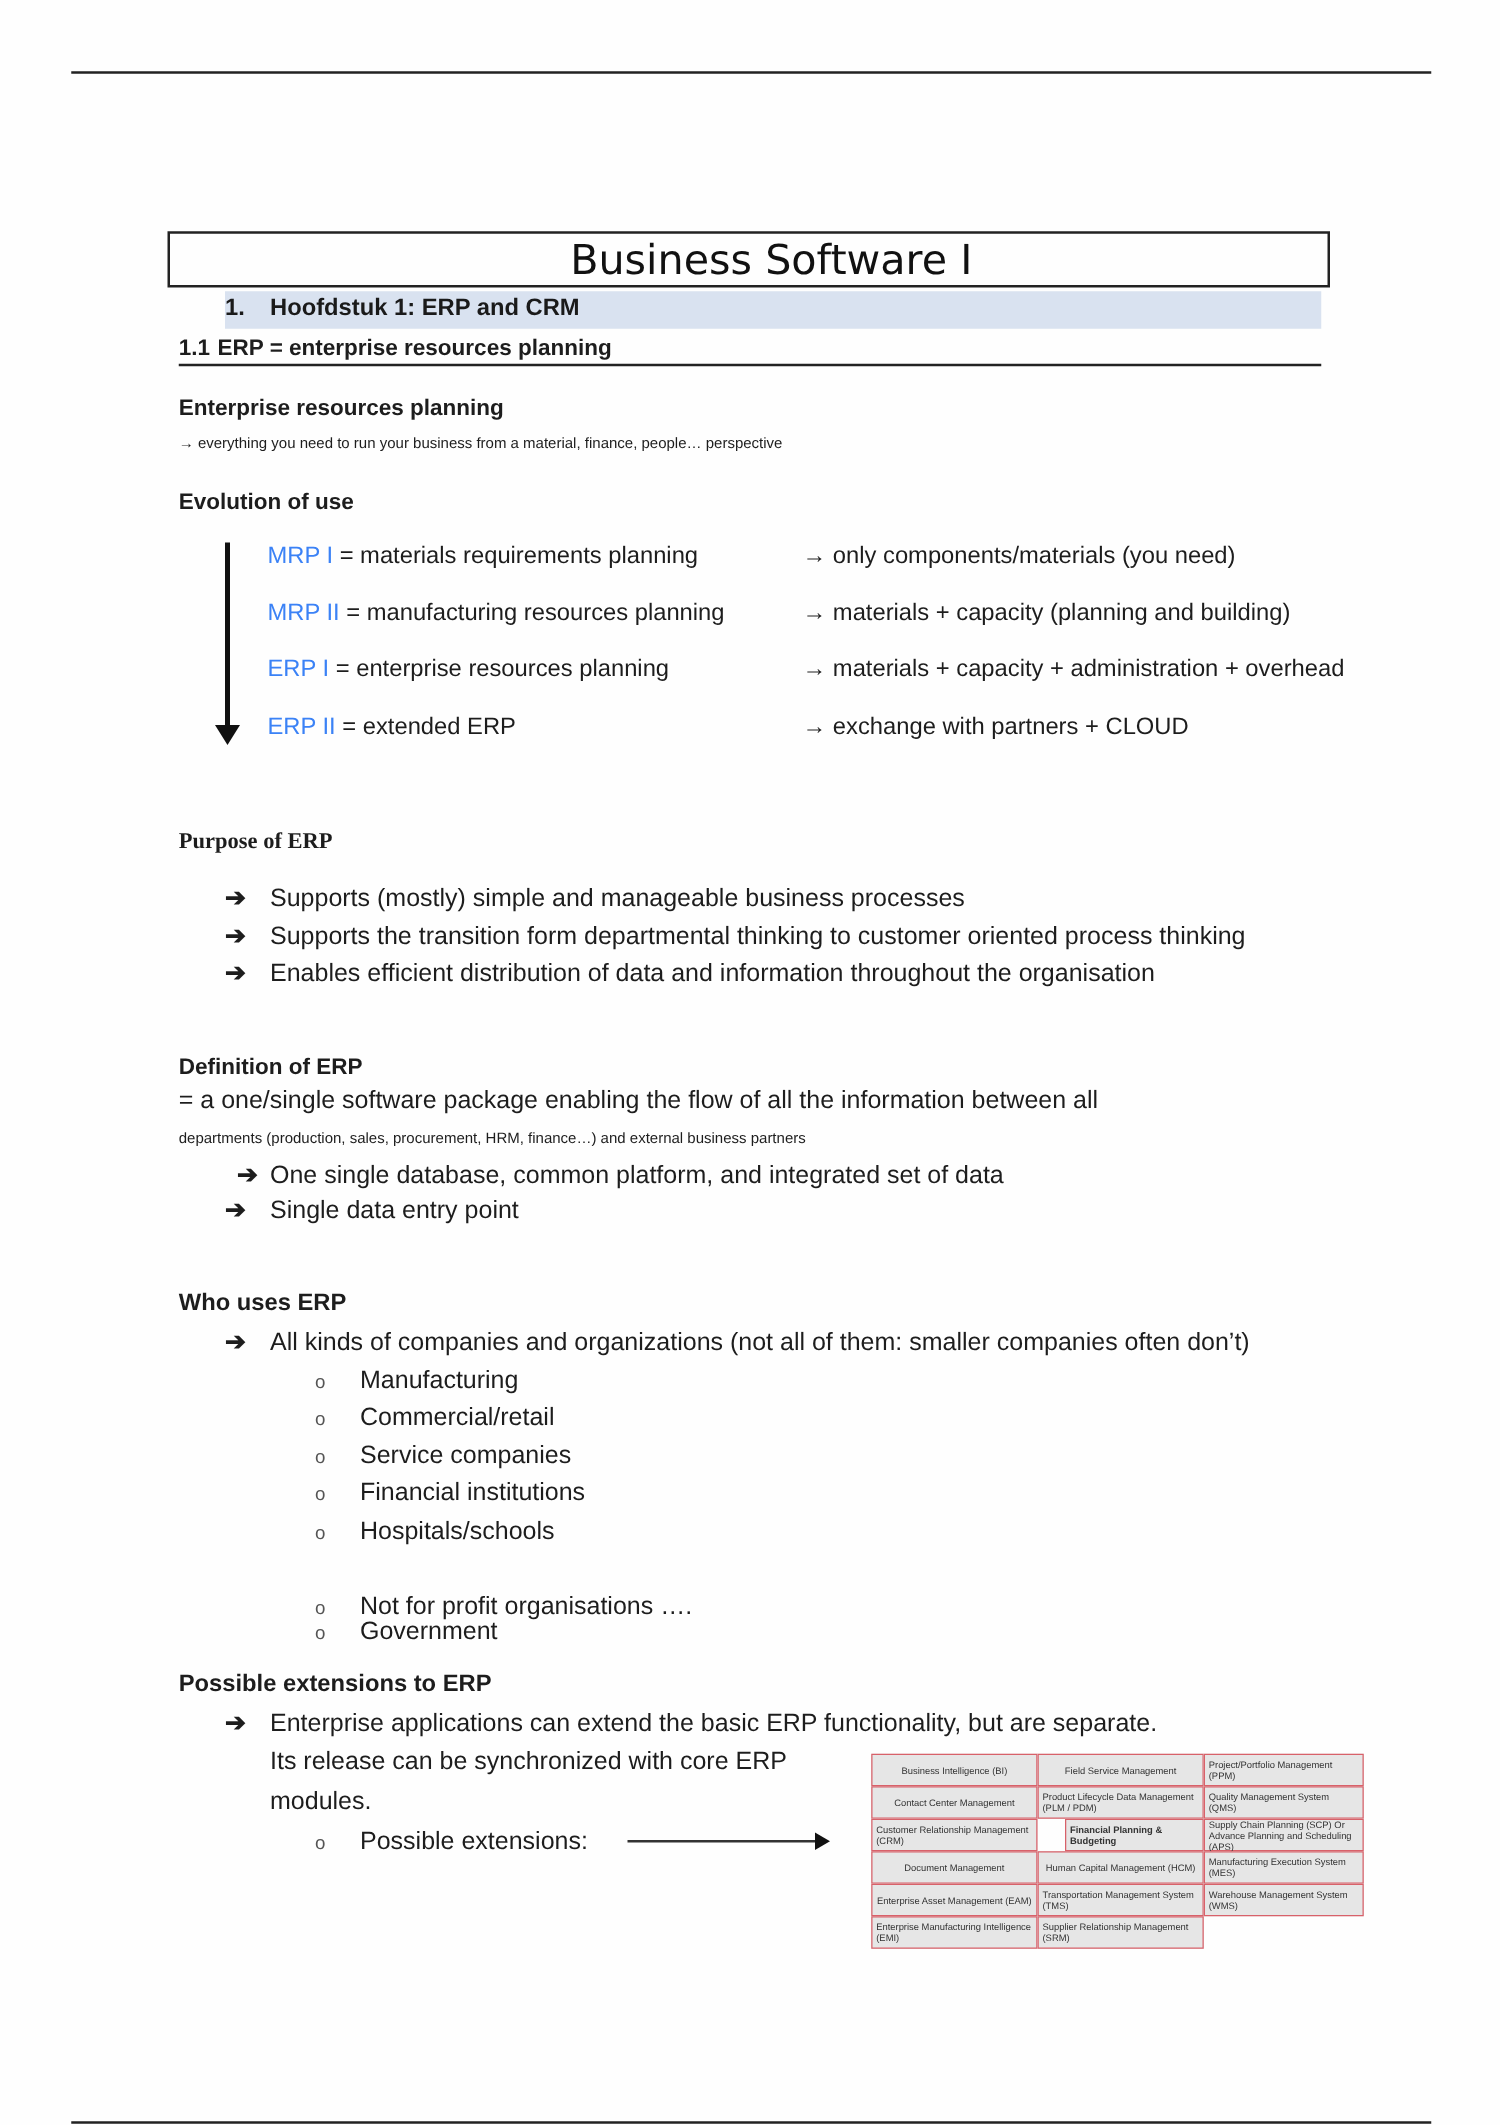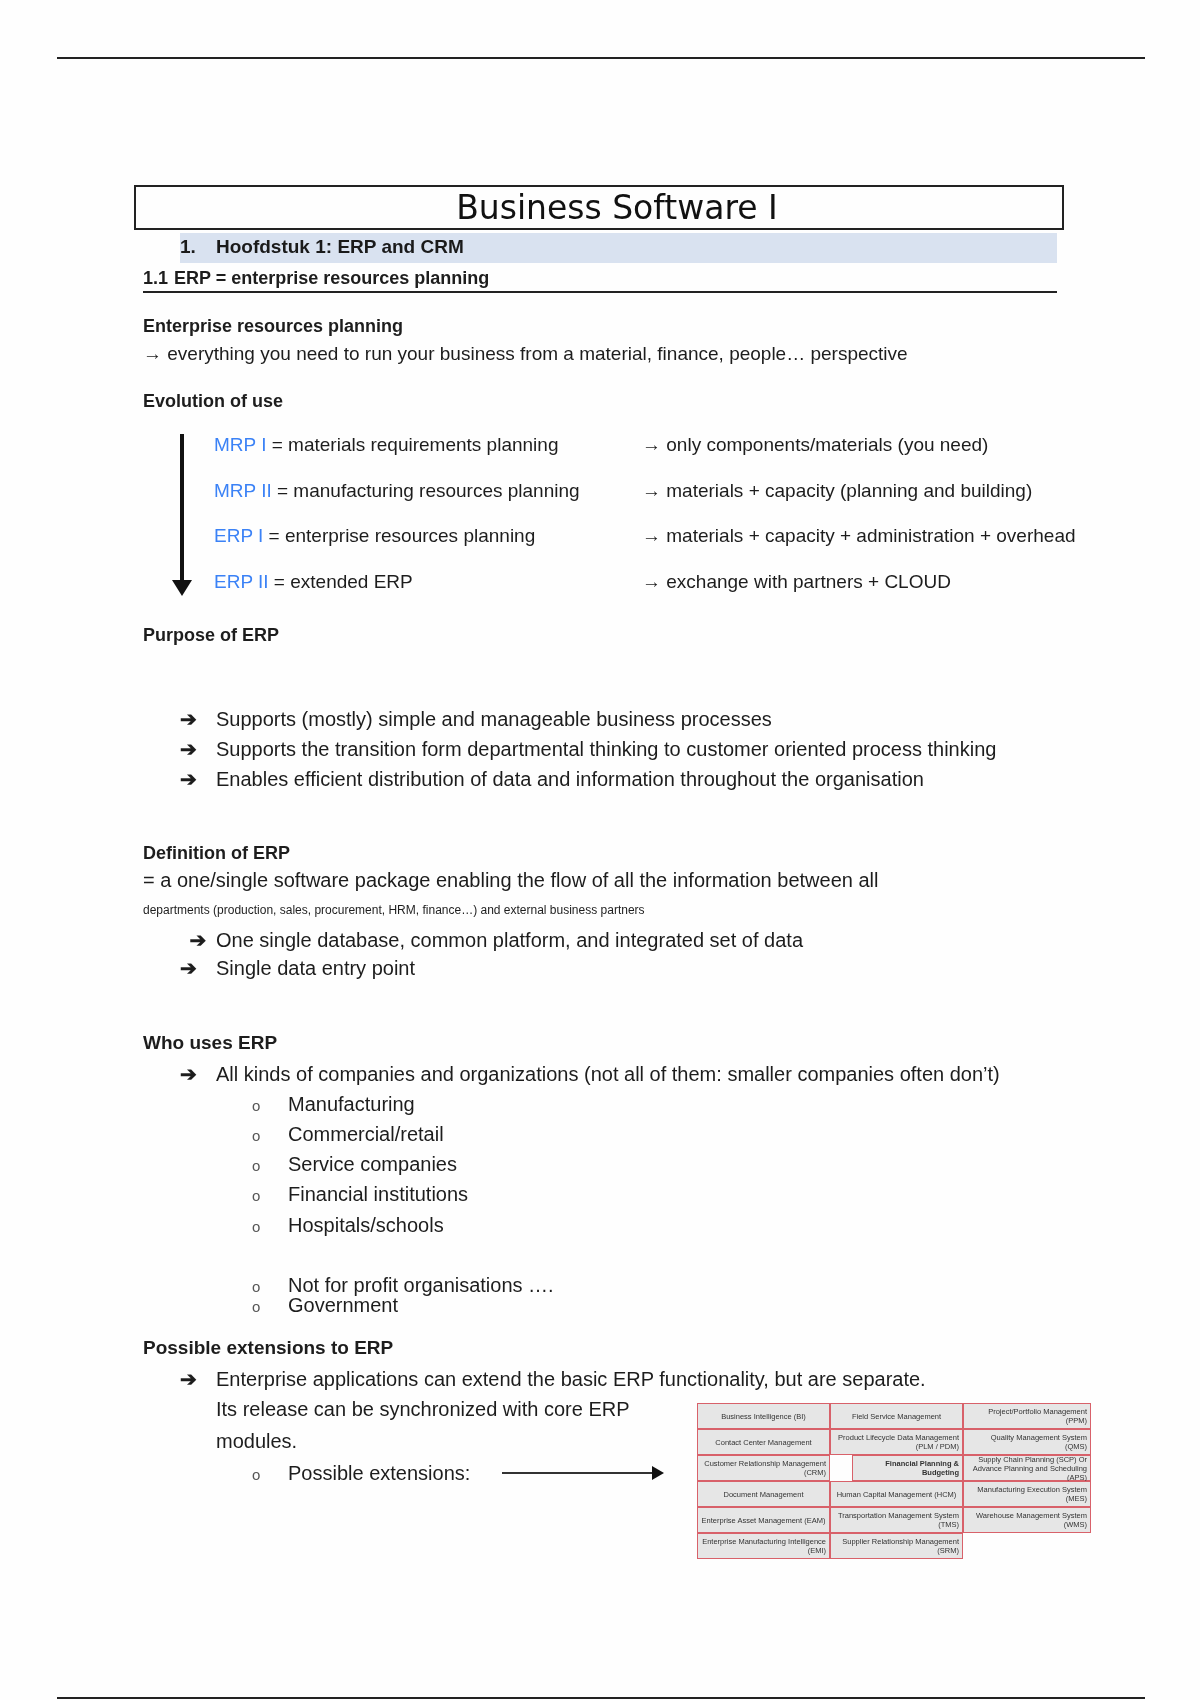--- a/index.html
+++ b/index.html
@@ -25,21 +25,21 @@
   .h1-band .num { display: inline-block; width: 36px; }
   .h2 {
     position: absolute; left: 143px; top: 265px; width: 914px; height: 28px;
     border-bottom: 2px solid #222; box-sizing: border-box;
     font-weight: bold; font-size: 18px; line-height: 26px;
   }
   .h2 .num { margin-right: 6px; }
 
   .abs { position: absolute; }
   .label { font-weight: bold; font-size: 18px; line-height: 24px; }
-  .body { font-size: 19px; line-height: 24px; }
+  .body { font-size: 12px; line-height: 24px; }
   .red { color: #3b82f6; }
 
   .evo-arrow {
     position: absolute; left: 180px; top: 434px; width: 4px; height: 148px; background: #111;
   }
   .evo-arrow-head {
     position: absolute; left: 172px; top: 580px; width: 0; height: 0;
     border-left: 10px solid transparent; border-right: 10px solid transparent; border-top: 16px solid #111;
   }
   .evo-left { left: 214px; font-size: 19px; line-height: 24px; }
@@ -57,21 +57,21 @@
   }
 
   .ext-grid {
     position: absolute; left: 697px; top: 1403px; width: 394px;
     display: grid; grid-template-columns: 133px 133px 128px;
     grid-auto-rows: 26px;
   }
   .ext-cell {
     background: #e6e6e6; border: 1px solid #d8616a;
     font-size: 7.5px; line-height: 9px; color: #333;
-    display: flex; align-items: center; justify-content: center; text-align: right;
+    display: flex; align-items: center; justify-content: center; text-align: left;
     padding: 0 3px; box-sizing: border-box;
   }
   .ext-cell.empty { background: transparent; border: none; }
 </style>
 </head>
 <body>
 
 <div class="rule-top"></div>
 
 <div class="title-box">Business Software I</div>
@@ -96,21 +96,21 @@
 
 <div class="abs evo-left" style="top:479px;"><span class="red">MRP II</span><span> = manufacturing resources planning</span></div>
 <div class="abs evo-right" style="top:479px;">→ materials + capacity (planning and building)</div>
 
 <div class="abs evo-left" style="top:524px;"><span class="red">ERP I</span><span> = enterprise resources planning</span></div>
 <div class="abs evo-right" style="top:524px;">→ materials + capacity + administration + overhead</div>
 
 <div class="abs evo-left" style="top:570px;"><span class="red">ERP II</span><span> = extended ERP</span></div>
 <div class="abs evo-right" style="top:570px;">→ exchange with partners + CLOUD</div>
 
-<div class="abs label" style="left:143px; top:623px;">Purpose of ERP</div>
+<div class="abs label" style="left:143px; top:660px;font-family:Liberation Serif, serif;">Purpose of ERP</div>
 <div class="bullet-row" style="left:180px; top:706px;"><span class="arr">➔</span><span>Supports (mostly) simple and manageable business processes</span></div>
 <div class="bullet-row" style="left:180px; top:736px;"><span class="arr">➔</span><span>Supports the transition form departmental thinking to customer oriented process thinking</span></div>
 <div class="bullet-row" style="left:180px; top:766px;"><span class="arr">➔</span><span>Enables efficient distribution of data and information throughout the organisation</span></div>
 
 <div class="abs label" style="left:143px; top:841px;">Definition of ERP</div>
 <div class="abs" style="left:143px; top:867px; font-size:20px; line-height:26px;">= a one/single software package enabling the flow of all the information between all</div>
 <div class="abs" style="left:143px; top:897px; font-size:12px; line-height:26px;">departments (production, sales, procurement, HRM, finance…) and external business partners</div>
 <div class="bullet-row" style="left:180px; top:927px;text-align:center;"><span class="arr">➔</span><span>One single database, common platform, and integrated set of data</span></div>
 <div class="bullet-row" style="left:180px; top:955px;"><span class="arr">➔</span><span>Single data entry point</span></div>
 

